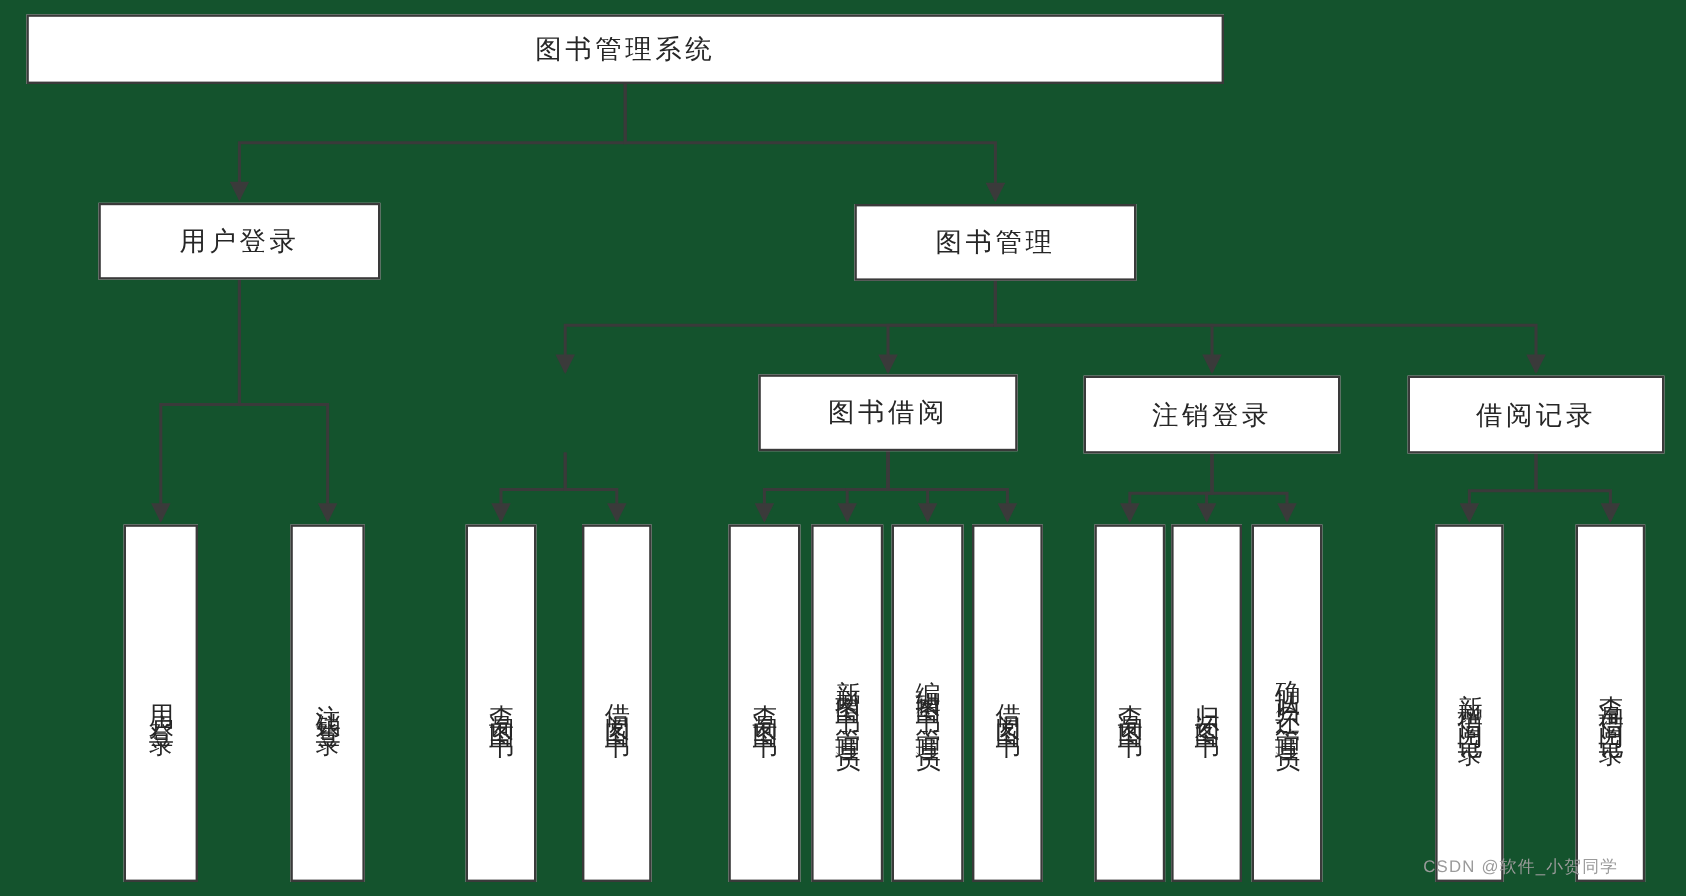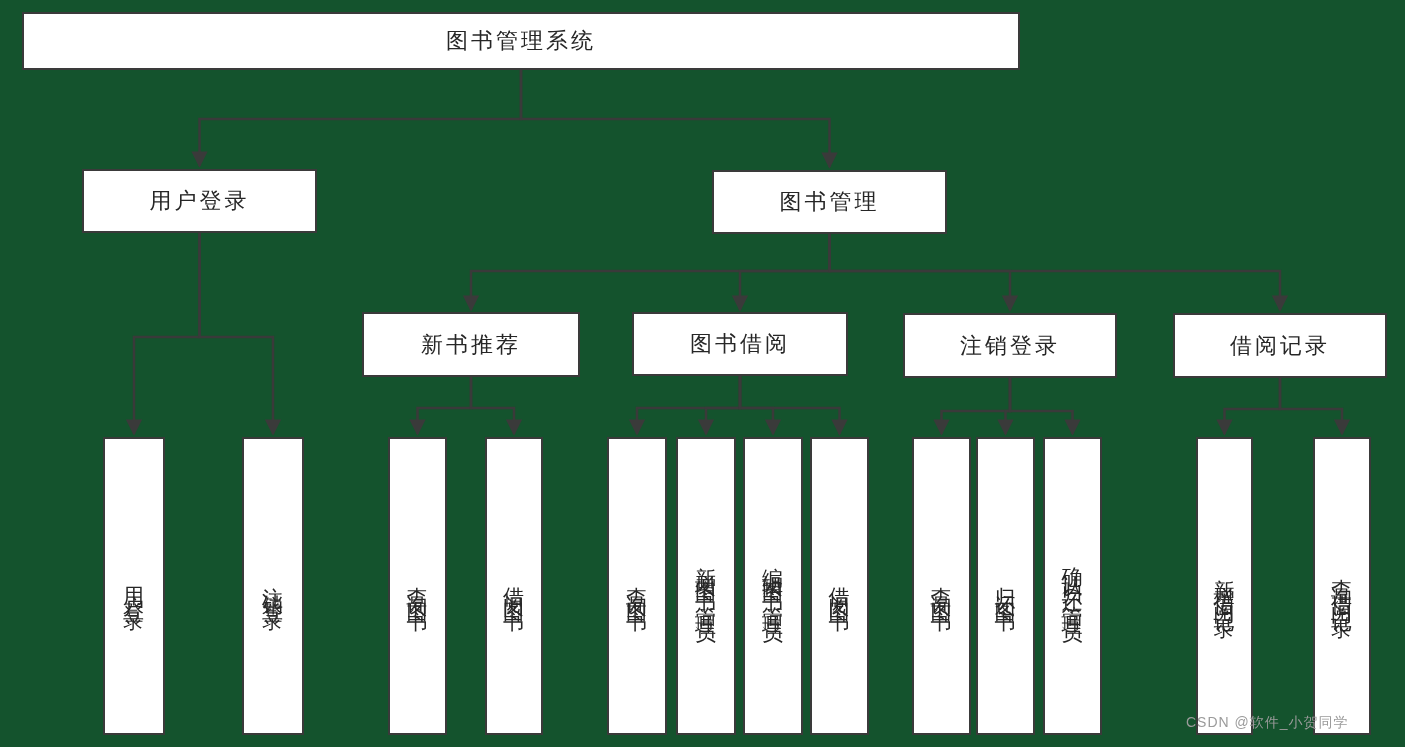--- a/index.html
+++ b/index.html
@@ -74,21 +74,20 @@
       <path d="M1280,378 L1280,409 L1224.5,409 L1224.5,434" marker-end="url(#arrow)"></path>
       <path d="M1280,378 L1280,409 L1342,409 L1342,434" marker-end="url(#arrow)"></path>
     </g>
   </svg>
 
   <div class="node node-h" style="left:22px;top:12px;width:998px;height:58px">图书管理系统</div>
 
   <div class="node node-h" style="left:82px;top:169px;width:235px;height:64px">用户登录</div>
   <div class="node node-h" style="left:712px;top:170px;width:235px;height:64px">图书管理</div>
 
-  <div class="node node-h" style="left:362px;top:312px;width:218px;height:65px">新书推荐</div>
   <div class="node node-h" style="left:632px;top:312px;width:216px;height:64px">图书借阅</div>
   <div class="node node-h" style="left:903px;top:313px;width:214px;height:65px">注销登录</div>
   <div class="node node-h" style="left:1173px;top:313px;width:214px;height:65px">借阅记录</div>
 
   <div class="node node-v" style="left:103px;top:437px;width:62px;height:298px">用户登录</div>
   <div class="node node-v" style="left:242px;top:437px;width:62px;height:298px">注销登录</div>
 
   <div class="node node-v" style="left:388px;top:437px;width:59px;height:298px">查询图书</div>
   <div class="node node-v" style="left:485px;top:437px;width:58px;height:298px">借阅图书</div>
 

